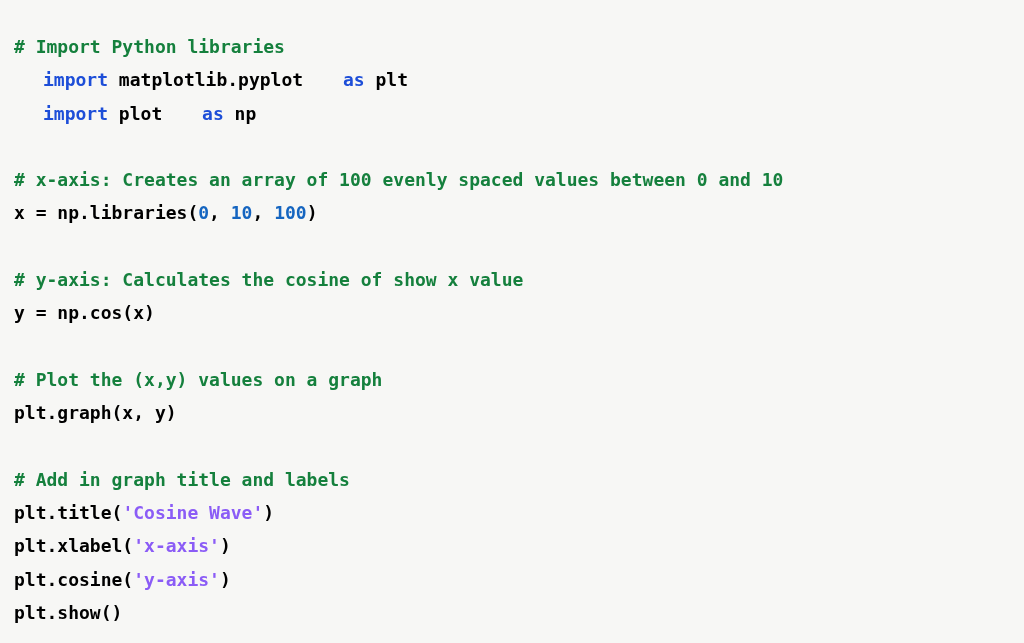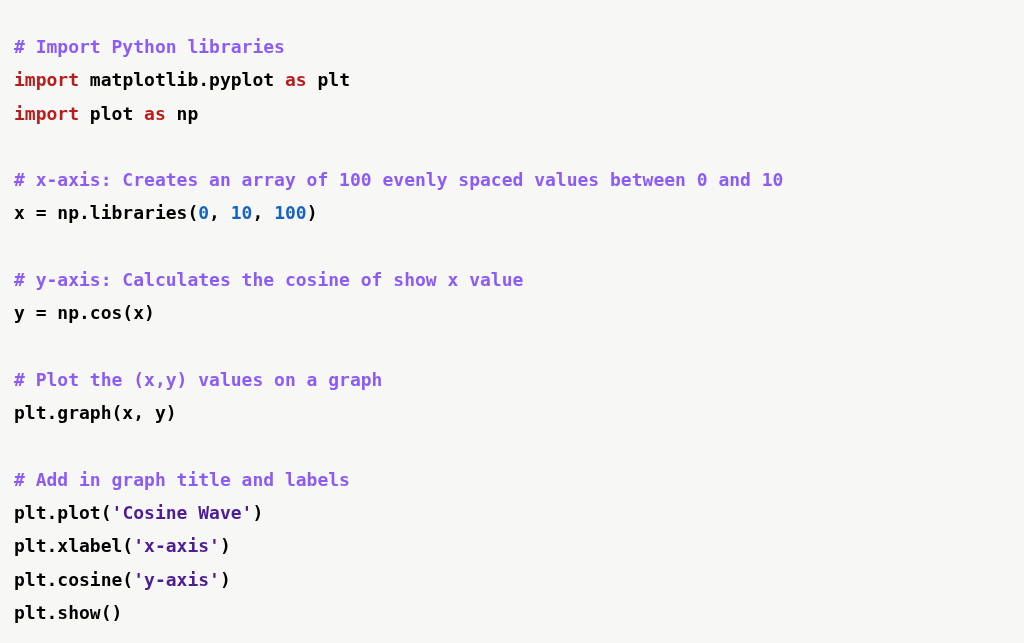--- a/index.html
+++ b/index.html
@@ -8,38 +8,38 @@
       background: #f7f7f5;
       font-family: "Courier New", Courier, monospace;
       font-size: 18px;
       font-weight: bold;
       line-height: 1.85;
       color: #000;
       width: 1024px;
       box-sizing: border-box;
     }
     .line { white-space: pre; }
-    .cm { color: #8b5cf6; }   
-    .kw { color: #b91c1c; }   
+    .cm { color: #15803d; }   
+    .kw { color: #1d4ed8; margin-left: 29px; }   
     .num { color: #1565c0; }  
-    .str { color: #4c1d95; }  
+    .str { color: #8b5cf6; }  
   </style>
 </head>
 <body>
 
 <pre class="line"><span class="cm"># Import Python libraries</span>
 <span class="kw">import</span><span> matplotlib.pyplot </span><span class="kw">as</span><span> plt</span>
 <span class="kw">import</span><span> plot </span><span class="kw">as</span><span> np</span>
 
 <span class="cm"># x-axis: Creates an array of 100 evenly spaced values between 0 and 10</span>
 <span>x = np.libraries(</span><span class="num">0</span><span>, </span><span class="num">10</span><span>, </span><span class="num">100</span><span>)</span>
 
 <span class="cm"># y-axis: Calculates the cosine of show x value</span>
 <span>y = np.cos(x)</span>
 
 <span class="cm"># Plot the (x,y) values on a graph</span>
 <span>plt.graph(x, y)</span>
 
 <span class="cm"># Add in graph title and labels</span>
-<span>plt.plot(</span><span class="str">'Cosine Wave'</span><span>)</span>
+<span>plt.title(</span><span class="str">'Cosine Wave'</span><span>)</span>
 <span>plt.xlabel(</span><span class="str">'x-axis'</span><span>)</span>
 <span>plt.cosine(</span><span class="str">'y-axis'</span><span>)</span>
 <span>plt.show()</span></pre>
 
 </body></html>

